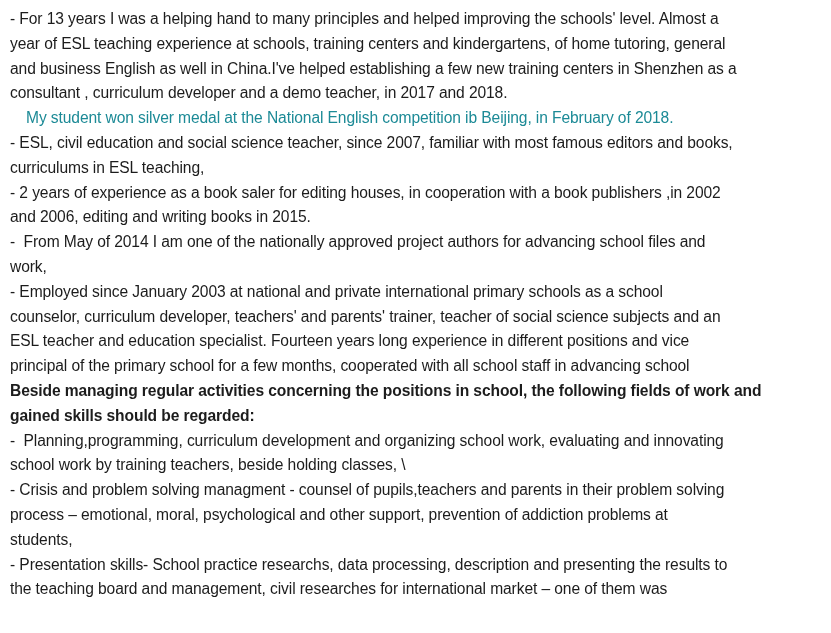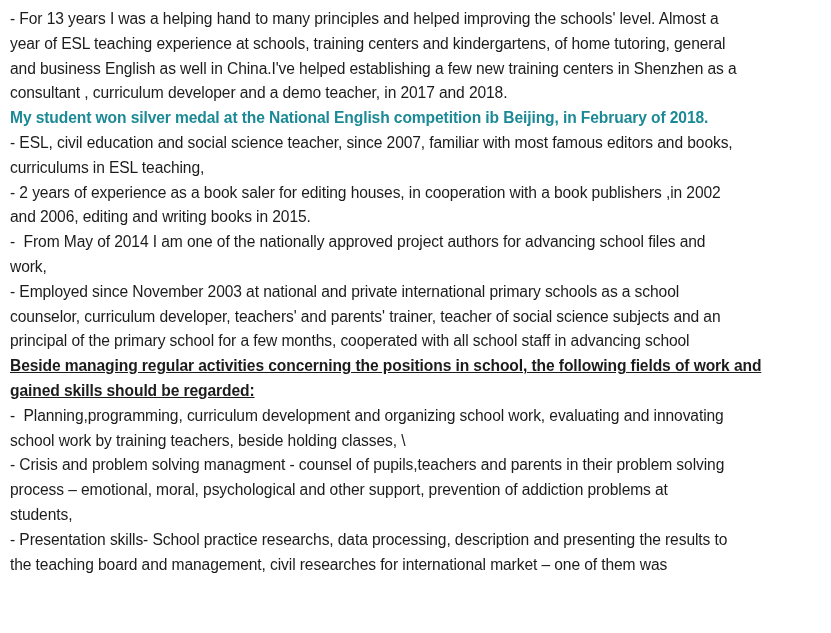--- a/index.html
+++ b/index.html
@@ -21,44 +21,45 @@
     line-height:24.8px;
     color:var(--text);
     font-stretch:semi-condensed;
   }
   .line{
     white-space:pre-wrap;
     letter-spacing:-0.1px;
   }
   .line.accent{
     color:var(--accent);
-    font-weight:700;
+    font-weight:400;
+    margin-left:16px;
   }
   .line.heading{
     font-weight:700;
-    text-decoration:underline;
   }
 </style>
 </head>
 <body>
 
 <div class="doc">
     <div class="line">- For 13 years I was a helping hand to many principles and helped improving the schools' level. Almost a</div>
     <div class="line">year of ESL teaching experience at schools, training centers and kindergartens, of home tutoring, general</div>
     <div class="line">and business English as well in China.I've helped establishing a few new training centers in Shenzhen as a</div>
     <div class="line">consultant , curriculum developer and a demo teacher, in 2017 and 2018.</div>
     <div class="line accent">My student won silver medal at the National English competition ib Beijing, in February of 2018.</div>
     <div class="line">- ESL, civil education and social science teacher, since 2007, familiar with most famous editors and books,</div>
     <div class="line">curriculums in ESL teaching,</div>
     <div class="line">- 2 years of experience as a book saler for editing houses, in cooperation with a book publishers ,in 2002</div>
     <div class="line">and 2006, editing and writing books in 2015.</div>
     <div class="line">-  From May of 2014 I am one of the nationally approved project authors for advancing school files and</div>
     <div class="line">work,</div>
-    <div class="line">- Employed since November 2003 at national and private international primary schools as a school</div>
+    <div class="line">- Employed since January 2003 at national and private international primary schools as a school</div>
     <div class="line">counselor, curriculum developer, teachers' and parents' trainer, teacher of social science subjects and an</div>
+    <div class="line">ESL teacher and education specialist. Fourteen years long experience in different positions and vice</div>
     <div class="line">principal of the primary school for a few months, cooperated with all school staff in advancing school</div>
     <div class="line heading">Beside managing regular activities concerning the positions in school, the following fields of work and</div>
     <div class="line heading">gained skills should be regarded:</div>
     <div class="line">-  Planning,programming, curriculum development and organizing school work, evaluating and innovating</div>
     <div class="line">school work by training teachers, beside holding classes, \</div>
     <div class="line">- Crisis and problem solving managment - counsel of pupils,teachers and parents in their problem solving</div>
     <div class="line">process – emotional, moral, psychological and other support, prevention of addiction problems at</div>
     <div class="line">students,</div>
     <div class="line">- Presentation skills- School practice researchs, data processing, description and presenting the results to</div>
     <div class="line">the teaching board and management, civil researches for international market – one of them was</div>

